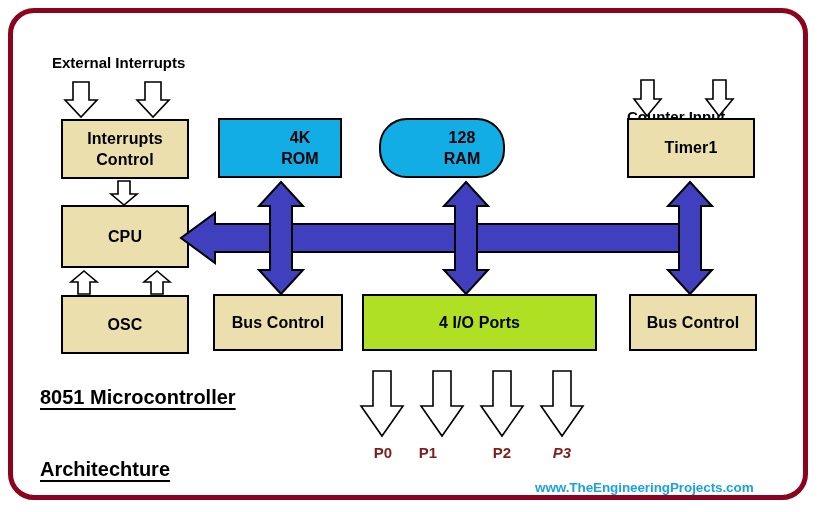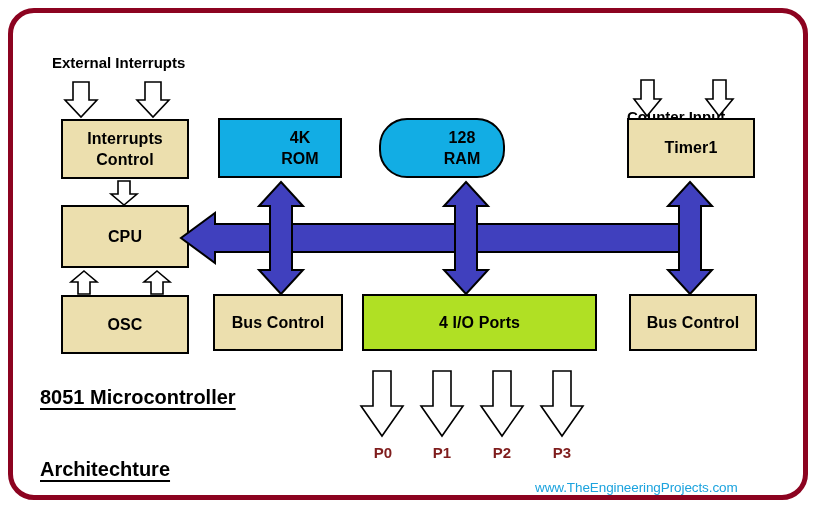--- a/index.html
+++ b/index.html
@@ -83,21 +83,21 @@
     font-size: 20px;
     text-decoration: underline;
     text-underline-offset: 4px;
     white-space: nowrap;
   }
 
   
   #site-url {
     position: absolute;
     color: #1ca3de;
-    font-weight: normal;
+    font-weight: bold;
     font-size: 13.5px;
     white-space: nowrap;
     letter-spacing: -0.1px;
     text-align: right;
   }
 
   
   svg.overlay {
     position: absolute;
     left: 0; top: 0;
@@ -163,23 +163,23 @@
 
   <div class="block lime" style="left:362px; top:294px; width:235px; height:57px;">
     <span class="line">4 I/O Ports</span>
   </div>
 
   <div class="block tan" style="left:629px; top:294px; width:128px; height:57px;">
     <span class="line">Bus Control</span>
   </div>
 
   <div class="portlabel" style="left:363px; top:444px; width:40px;">P0</div>
-  <div class="portlabel" style="left:422px; top:444px; width:40px;">P1</div>
+  <div class="portlabel" style="left:408px; top:444px; width:40px;">P1</div>
   <div class="portlabel" style="left:482px; top:444px; width:40px;">P2</div>
-  <div class="portlabel" style="left:542px; top:444px; width:40px;">P3</div>
+  <div class="portlabel" style="left:542px; top:444px; width:40px;font-style:italic;">P3</div>
 
   <div class="title-line" style="left:40px; top:386px;">8051 Microcontroller</div>
   <div class="title-line" style="left:40px; top:450px;margin-top:8px;">Architechture</div>
 
   <div id="site-url" style="left:535px; top:480px;">www.TheEngineeringProjects.com</div>
 
   <svg class="overlay" viewBox="0 0 820 512">
 
     <g>
       <path class="hollow-arrow" d="M 73,82 L 89,82 L 89,100 L 97,100 L 81,117 L 65,100 L 73,100 Z"></path>

